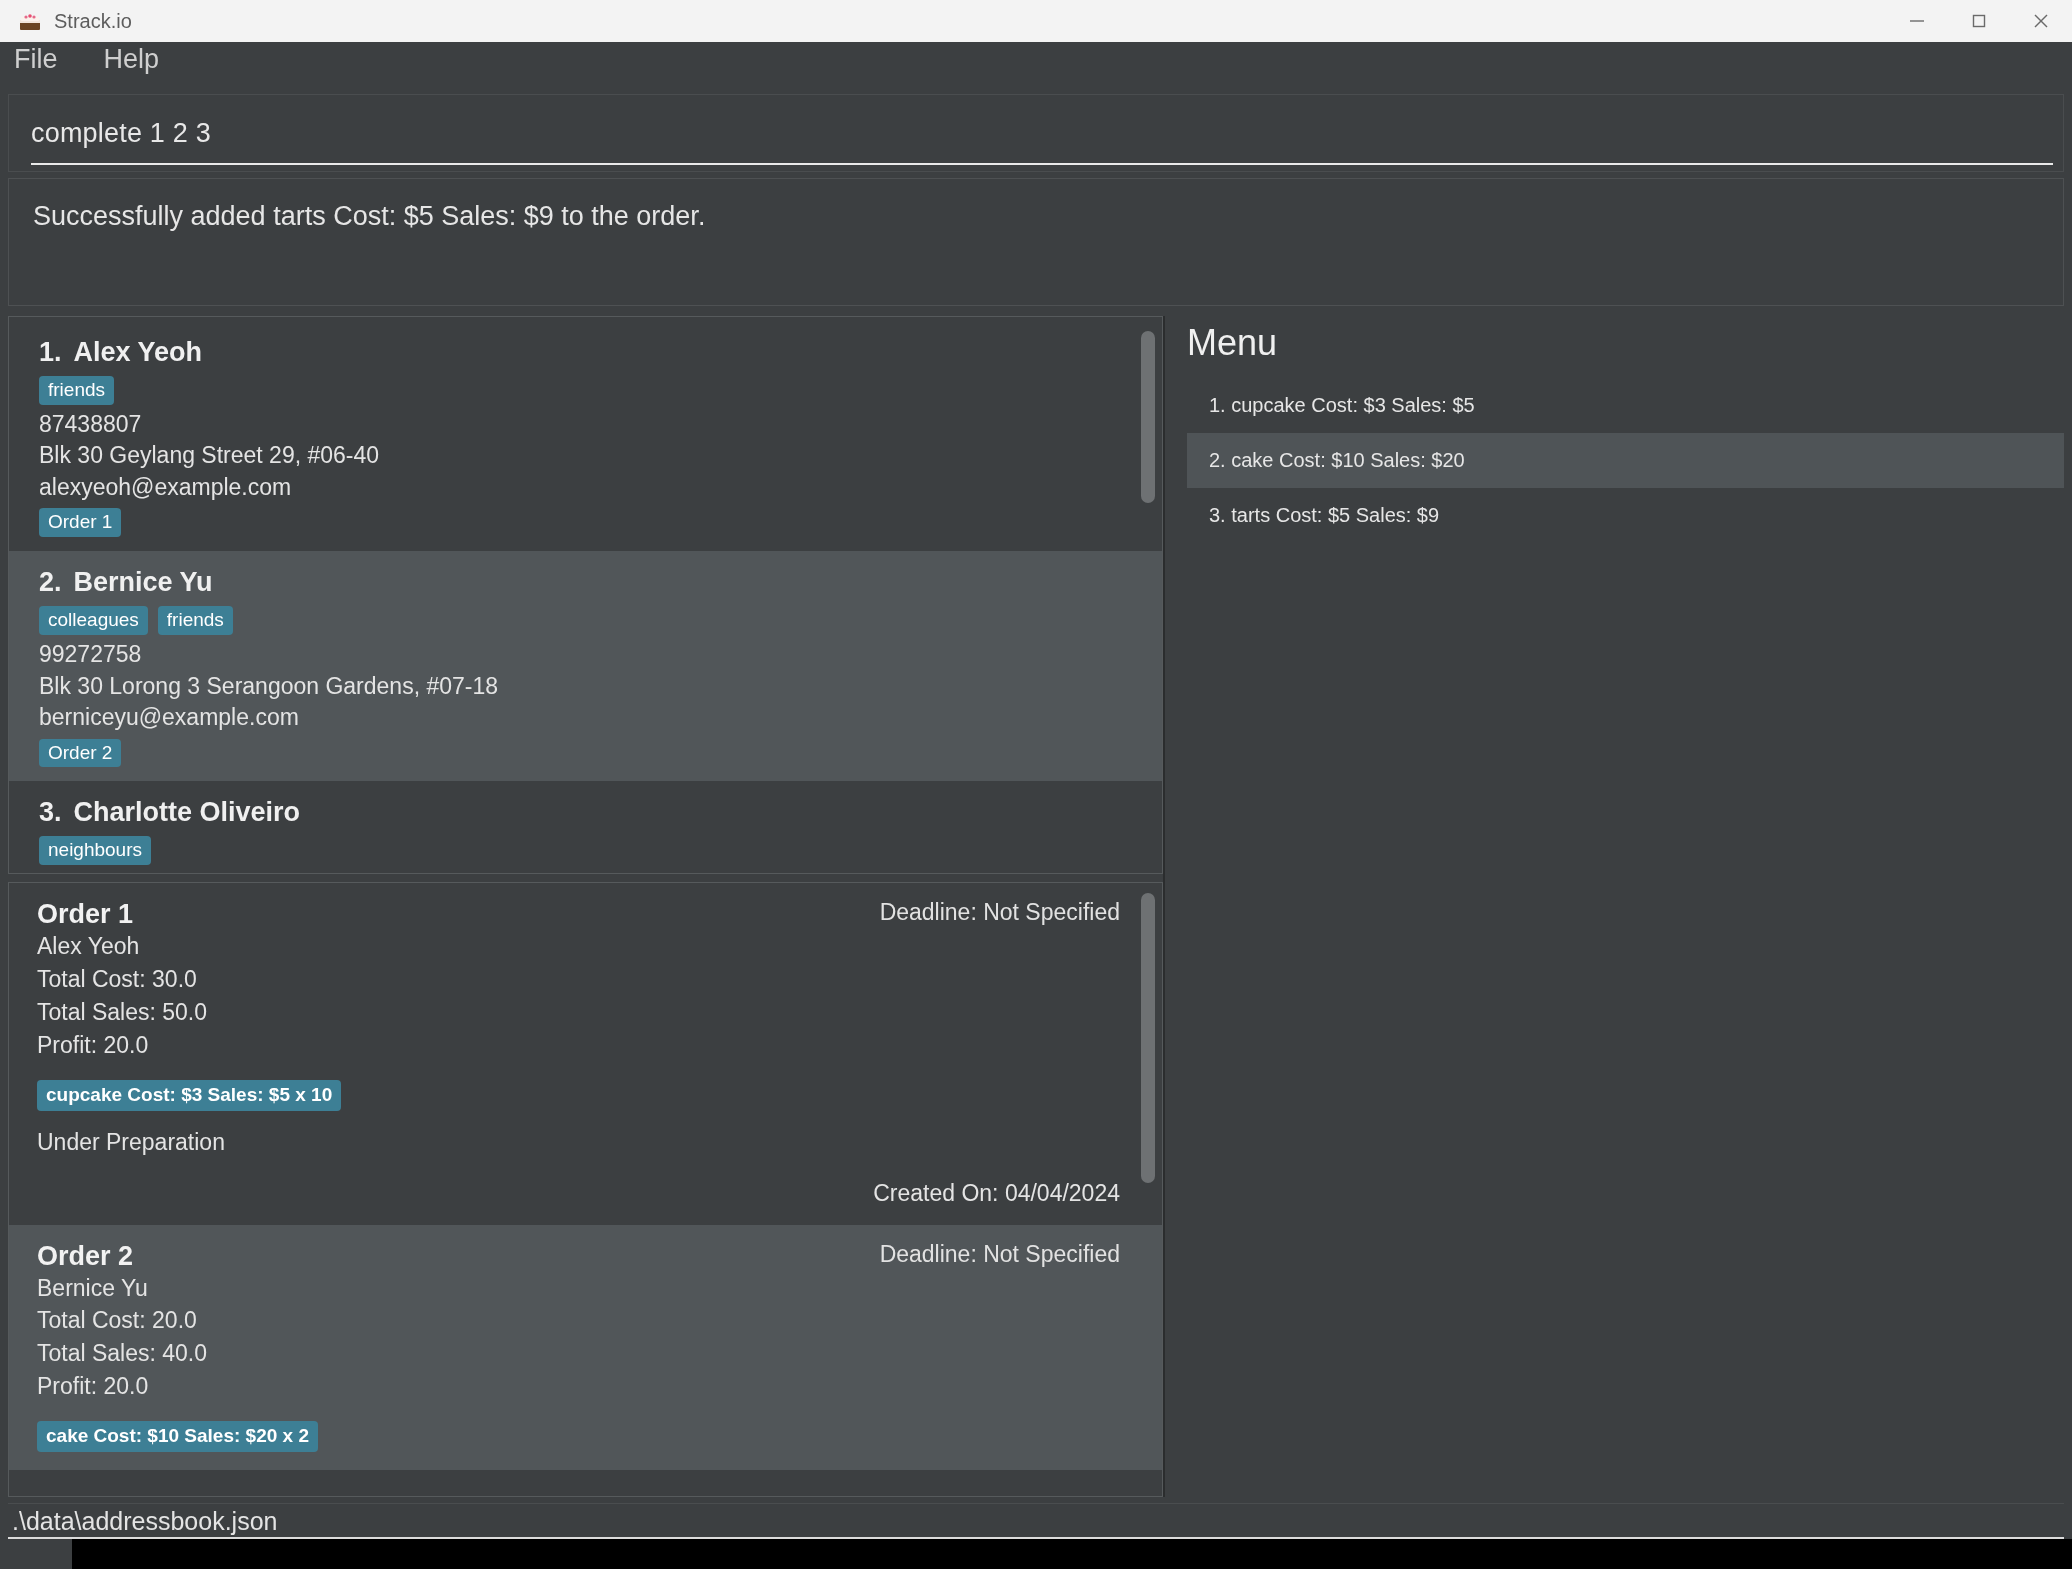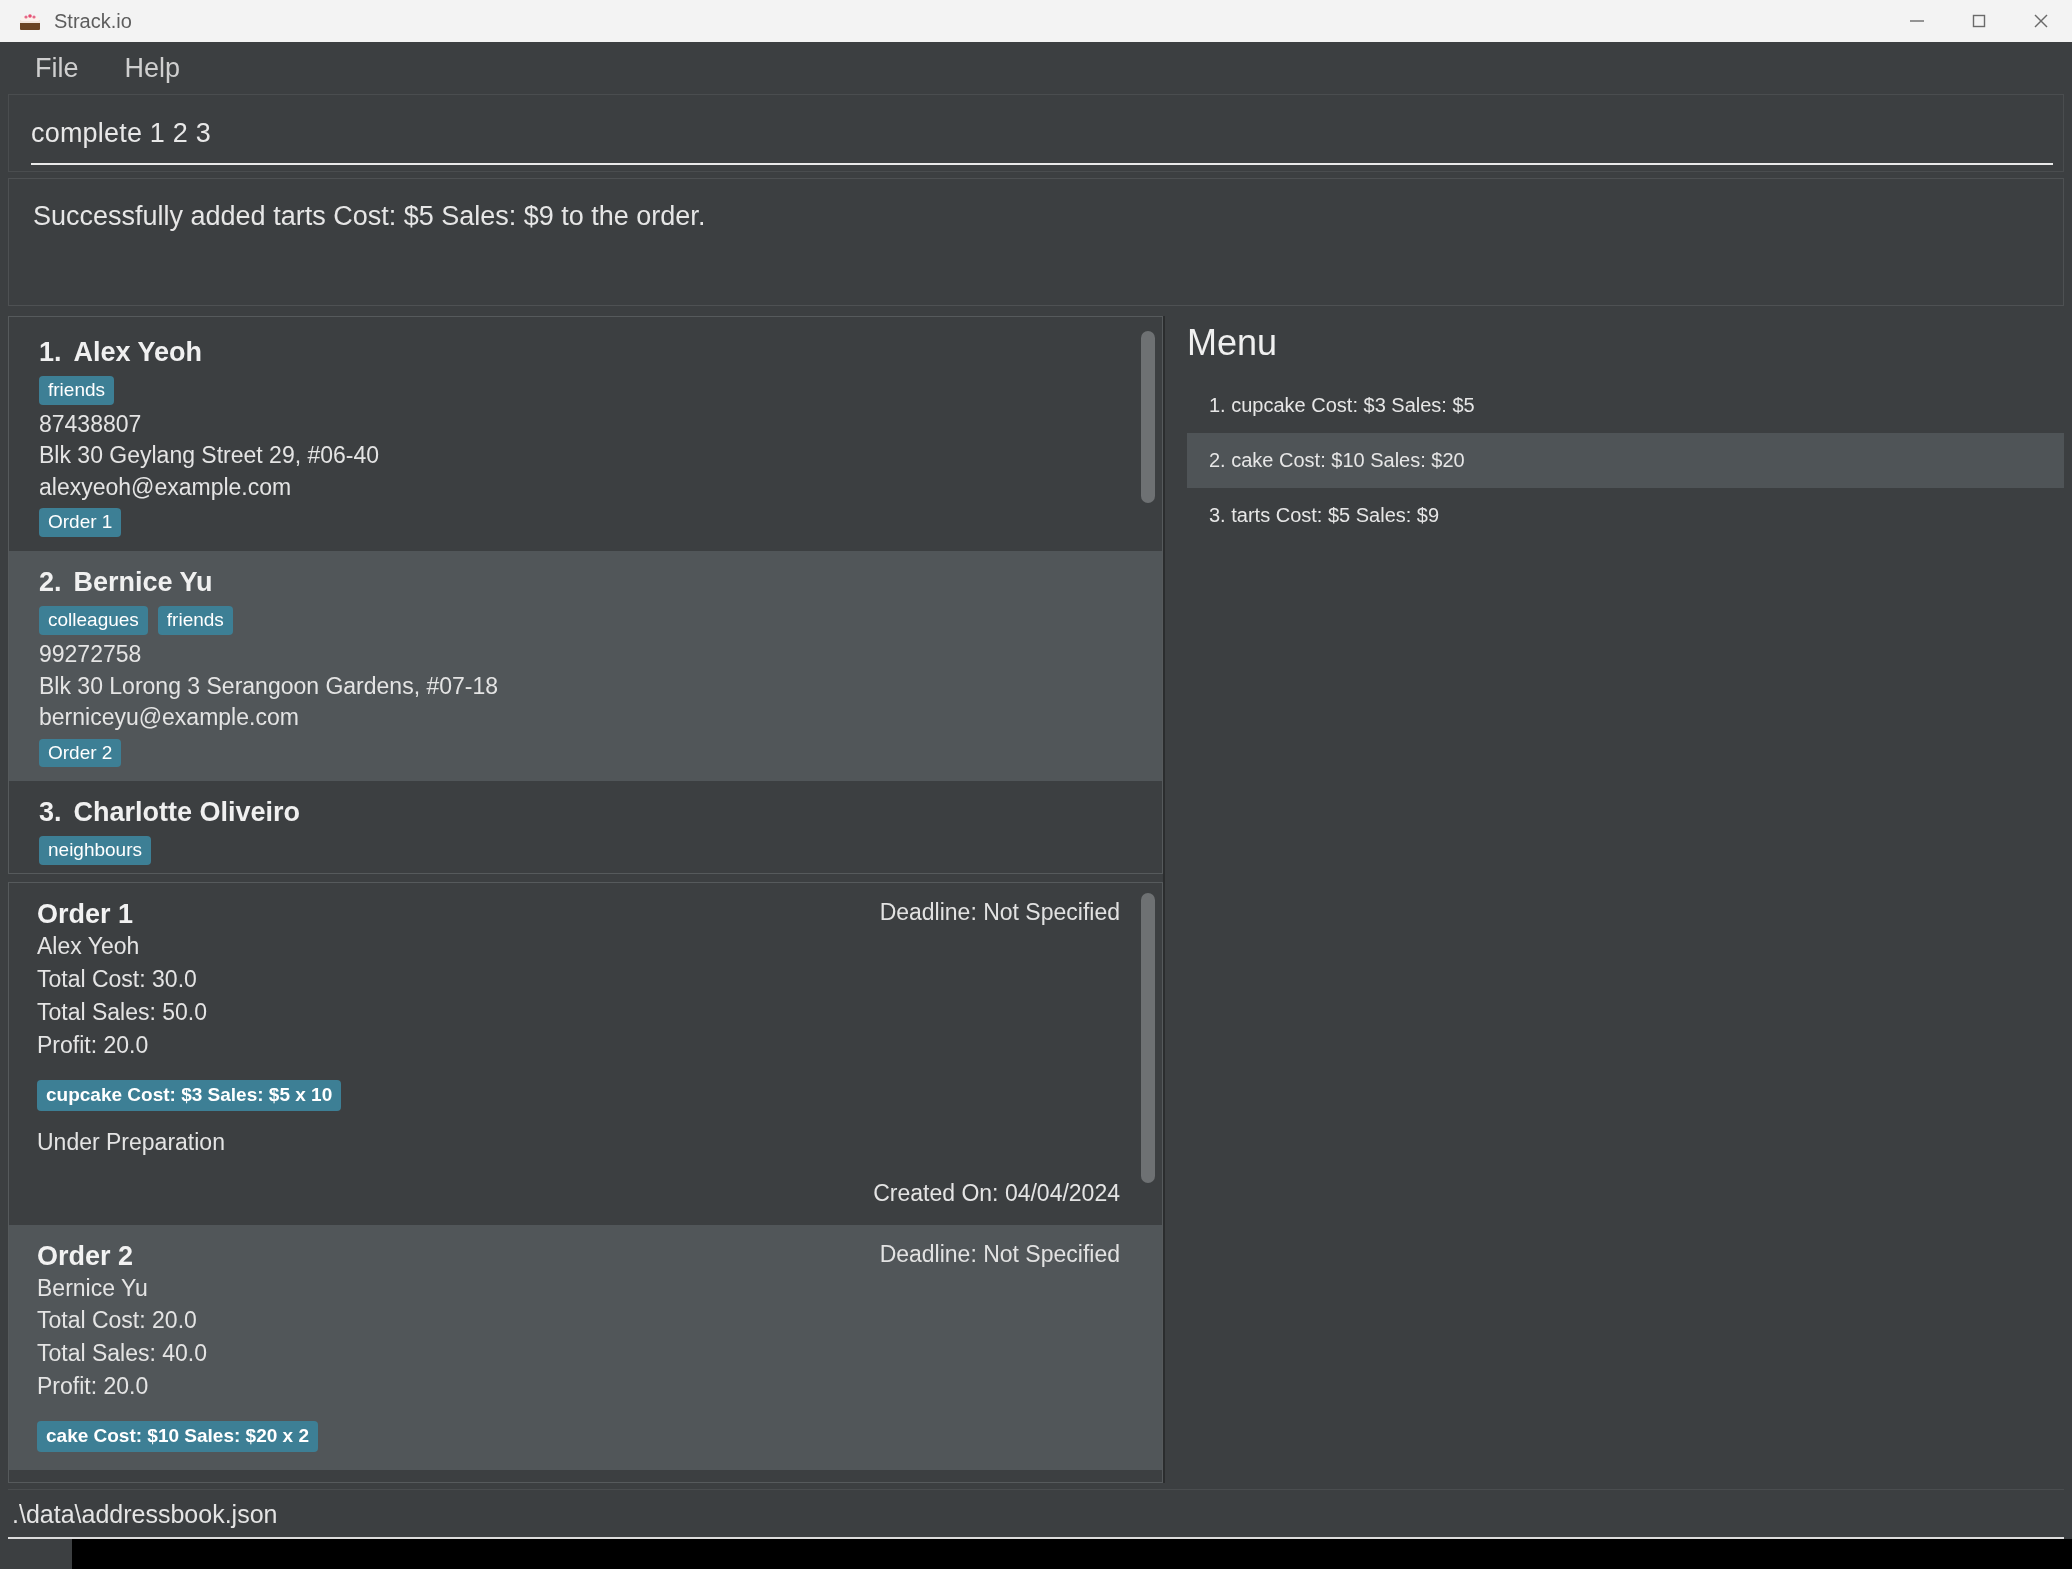--- a/index.html
+++ b/index.html
@@ -18,22 +18,22 @@
   }
   .titlebar-left { display: flex; align-items: center; padding-left: 18px; gap: 12px; }
   .app-icon { width: 24px; height: 24px; position: relative; display:block; }
   .title-text { font-size: 20px; color: #5d5d5d; font-family: "Liberation Sans", sans-serif; }
   .win-controls { position: absolute; right: 0; top: 0; height: 42px; display: flex; }
   .win-btn { width: 62px; height: 42px; display: flex; align-items: center; justify-content: center; color: #6a6a6a; }
   .win-btn svg { display: block; }
 
   
   .menubar {
-    height: 52px; background: #3c3f41; display: flex; align-items: center;
-    padding-left: 29px; gap: 34px; flex: none;
+    height: 52px; background: #3c3f41; display: flex; align-items: flex-start;
+    padding-left: 8px; gap: 34px; flex: none;
   }
   .menubar-item { font-size: 27px; color: #cfcfcf; font-weight: 300; padding: 2px 6px; }
 
   
   .cmd-wrap { padding: 0 8px; flex: none; }
   .cmd-box {
     background: #3c3f41; border: 1px solid #4a4d4f;
     height: 78px; display: flex; align-items: center; padding: 0 22px;
     position: relative;
   }
@@ -101,21 +101,21 @@
   }
   .menu-item.selected { background: #4f5457; }
 
   
   .scrollbar { position: absolute; top: 6px; bottom: 6px; right: 5px; width: 18px; background: transparent; }
   .scroll-thumb { position: absolute; left: 2px; width: 14px; background: #6e7173; border-radius: 7px; }
 
   
   .statusbar-wrap { flex: none; padding: 6px 8px 0 8px; }
   .statusbar {
-    height: 50px; background: #3c3f41; border-top: 1px solid #4a4d4f;
+    height: 36px; background: #3c3f41; border-top: 1px solid #4a4d4f;
     display: flex; align-items: center; padding-left: 4px; position: relative;
   }
   .status-text { font-size: 25px; color: #e4e4e4; font-weight: 300; }
   .status-underline { position: absolute; left: 0; right: 0; bottom: 0; height: 2px; background: #dcdcdc; }
   .bottom-strip { height: 30px; background: #000000; display: flex; flex: none; }
   .bottom-strip .left-nub { width: 72px; background: #3c3f41; }
 </style>
 </head>
 <body>
 

